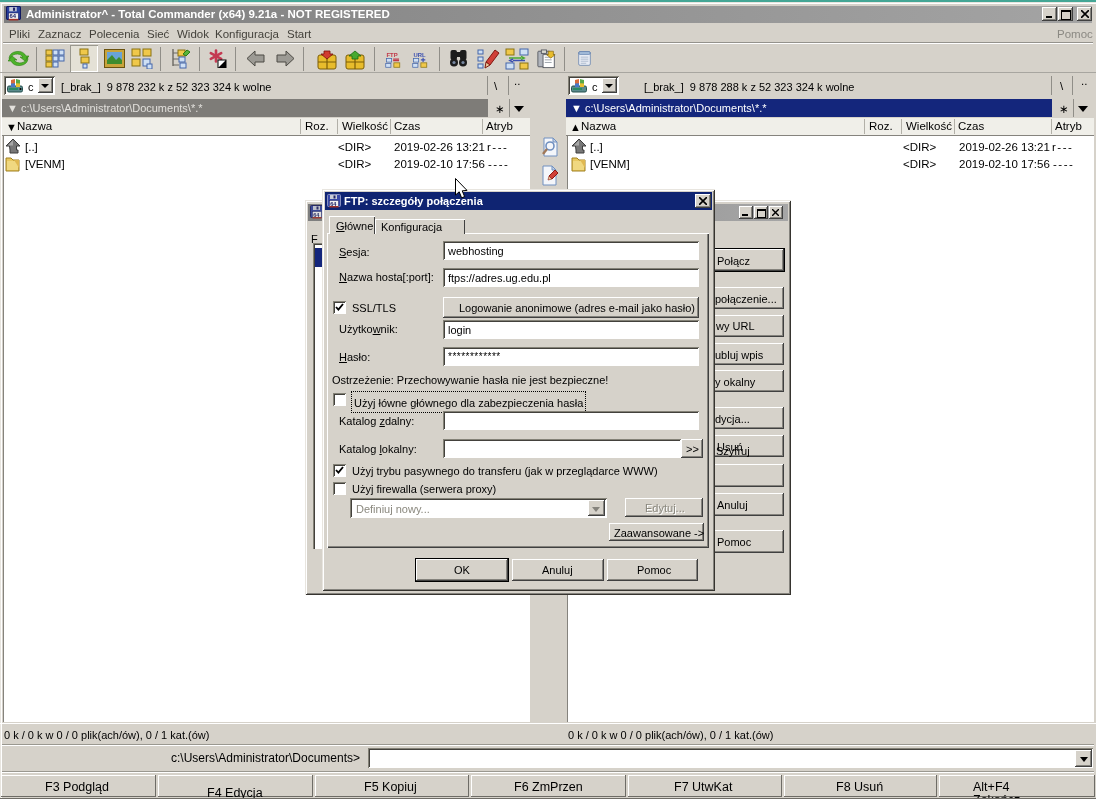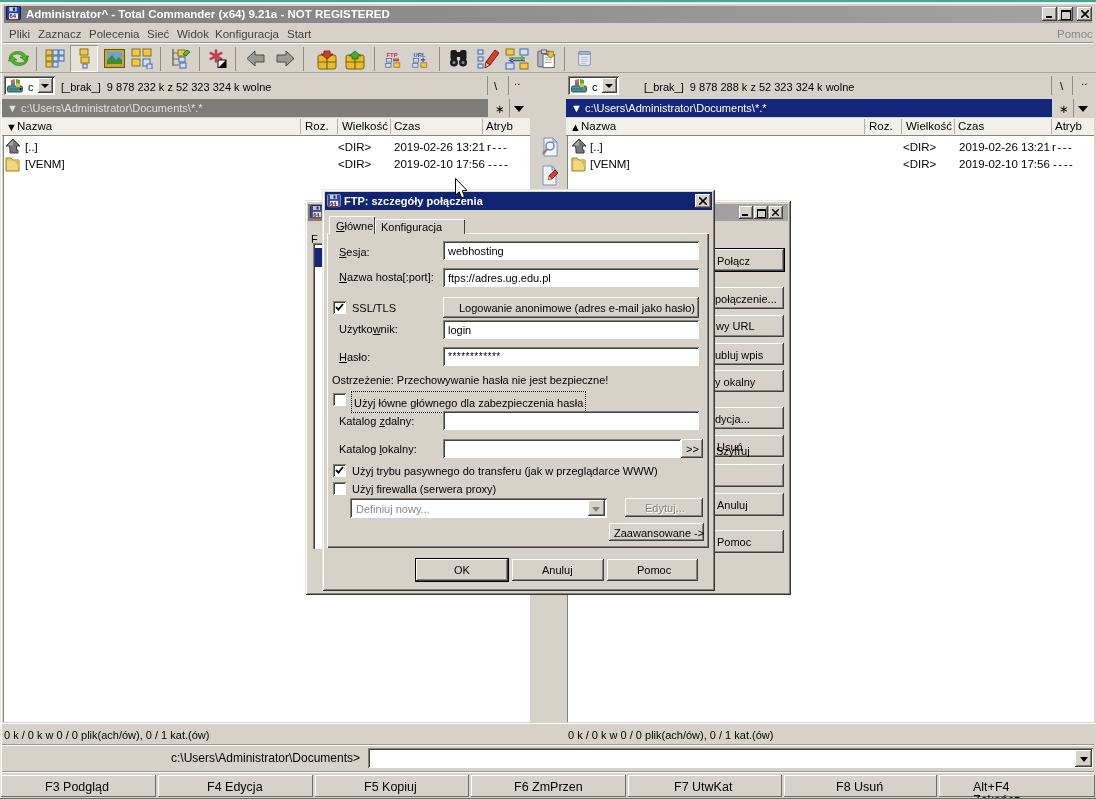--- a/index.html
+++ b/index.html
@@ -402,21 +402,21 @@
 
 <div class="abs" style="left:0;top:774px;width:972px;height:24px;">
 <div style="position:absolute;left:1px;top:1px;width:155px;height:22px;" class="btnflat"></div>
 <div style="position:absolute;left:158px;top:1px;width:155px;height:22px;" class="btnflat"></div>
 <div style="position:absolute;left:315px;top:1px;width:154px;height:22px;" class="btnflat"></div>
 <div style="position:absolute;left:471px;top:1px;width:155px;height:22px;" class="btnflat"></div>
 <div style="position:absolute;left:628px;top:1px;width:154px;height:22px;" class="btnflat"></div>
 <div style="position:absolute;left:784px;top:1px;width:153px;height:22px;" class="btnflat"></div>
 <div style="position:absolute;left:939px;top:1px;width:156px;height:22px;" class="btnflat"></div>
 <div style="position:absolute;left:45px;top:7px;font-size:12.5px;line-height:1;">F3 Podgląd</div>
-<div style="position:absolute;left:207px;top:7px;font-size:12.5px;line-height:1;">F4 Edycja</div>
+<div style="position:absolute;left:207px;top:13px;font-size:12.5px;line-height:1;">F4 Edycja</div>
 <div style="position:absolute;left:364px;top:7px;font-size:12.5px;line-height:1;">F5 Kopiuj</div>
 <div style="position:absolute;left:514px;top:7px;font-size:12.5px;line-height:1;">F6 ZmPrzen</div>
 <div style="position:absolute;left:674px;top:7px;font-size:12.5px;line-height:1;">F7 UtwKat</div>
 <div style="position:absolute;left:836px;top:7px;font-size:12.5px;line-height:1;">F8 Usuń</div>
 <div style="position:absolute;left:973px;top:7px;font-size:12.5px;line-height:1;">Alt+F4 Zakończ</div>
 </div>
 
 <div class="abs win" style="left:305px;top:200px;width:486px;height:395px;z-index:30;"></div>
 <div class="abs" style="left:308px;top:204px;width:480px;height:17px;background:linear-gradient(90deg,#7e7e7e,#a6a6a6);z-index:31;"></div>
 <div class="abs" style="left:310px;top:205px;z-index:32;opacity:.85;">

